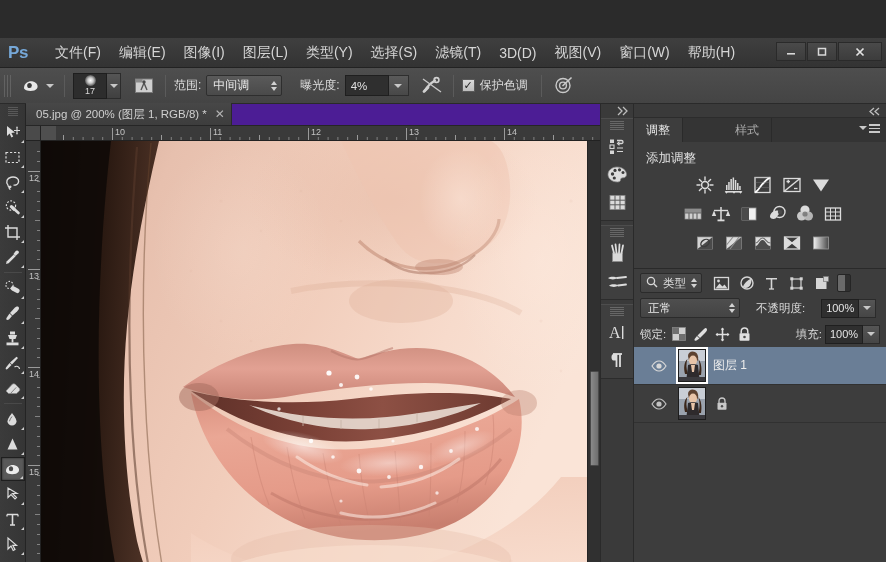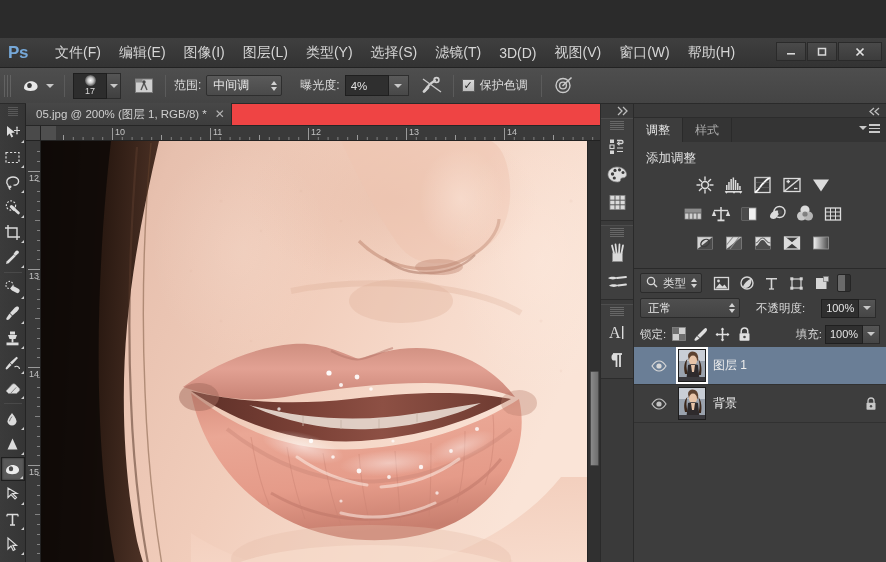--- a/index.html
+++ b/index.html
@@ -91,21 +91,21 @@
   .chk-box {
     width: 13px; height: 13px; background: linear-gradient(#d9d9d9,#bdbdbd); border: 1px solid #5a5a5a;
     display: flex; align-items: center; justify-content: center; margin-right: 5px;
   }
   .chk-mark { color: #222; font-size: 11px; line-height: 11px; }
   .opt-btn-icon { width: 26px; height: 24px; display: flex; align-items: center; justify-content: center; }
 
   
   .tabstrip {
     position: absolute; top: 66px; left: 26px; width: 574px; height: 22px;
-    background: #ef4444; border-bottom: 1px solid #262626; display: flex; align-items: flex-end;
+    background: #4c1d95; border-bottom: 1px solid #262626; display: flex; align-items: flex-end;
   }
   .doctab {
     height: 22px; background: linear-gradient(#474747,#3d3d3d); border-right: 1px solid #2a2a2a;
     display: flex; align-items: center; padding: 0 6px 0 10px; gap: 8px;
     color: #cfcfcf; font-size: 11.5px; white-space: nowrap;
   }
   .tab-close { color: #b4b4b4; font-size: 12px; line-height: 12px; }
 
   
   .toolbar {
@@ -146,21 +146,21 @@
   .dock-head { height: 14px; display:flex; align-items:center; justify-content:flex-end; padding-right:3px; }
   .dock-group { background: #3f3f3f; border-top: 1px solid #4d4d4d; border-bottom: 1px solid #2c2c2c; padding-bottom: 3px; margin-bottom: 4px;}
   .dock-grip { height: 9px; margin: 2px auto 3px; width: 14px;
     background: repeating-linear-gradient(#787878 0 1px, transparent 1px 2px); opacity: .7; }
   .dock-icon { width: 30px; height: 26px; margin: 0 auto 2px; display: flex; align-items: center; justify-content: center; }
 
   
   .right-panels { position: absolute; top: 66px; left: 634px; width: 252px; height: 496px; background: #353535; }
   .panel-topbar { height: 14px; background: #3a3a3a; display: flex; align-items: center; justify-content: flex-end; padding-right: 6px; border-bottom: 1px solid #2c2c2c;}
   .panel { background: #3d3d3d; border-bottom: 1px solid #2a2a2a; }
-  .panel-tabs { height: 24px; background: #343434; display: flex; align-items: flex-end; position: relative; }
+  .panel-tabs { height: 24px; background: #343434; display: flex; align-items: flex-end; position: relative; gap: 40px; }
   .ptab {
     height: 24px; padding: 0 12px; display: flex; align-items: center;
     color: #a8a8a8; font-size: 12px; background: #343434; border-right: 1px solid #2a2a2a;
   }
   .ptab.active { background: #3d3d3d; color: #e6e6e6; }
   .panel-menu-btn { position: absolute; right: 6px; top: 6px; display: flex; align-items: center; gap: 2px; }
   .hamb { display: flex; flex-direction: column; gap: 2px; }
   .hamb span { display: block; width: 11px; height: 1.5px; background: #c9c9c9; }
   .panel-body { background: #3d3d3d; padding: 6px 0; }
   .adj-title { color: #e2e2e2; font-size: 12.5px; padding: 2px 0 8px 12px; }
@@ -1110,21 +1110,20 @@
                 <path d="M9 6 C9 2 13 0.5 16 2 C19 3.5 20 8 18.5 11 L10 11 Z" fill="#5d4231"></path>
                 <ellipse cx="14" cy="10.5" rx="4" ry="5" fill="#e8c4a8"></ellipse>
                 <path d="M8.5 9 C7 13 7 19 9 24 L6 24 C4.5 18 5 12 8.5 9 Z" fill="#3b2619"></path>
                 <path d="M19 9 C21 13 21 19 19.5 25 L22 25 C23 19 22.5 12 19 9 Z" fill="#3b2619"></path>
                 <path d="M9 15 C11 14 17 14 19 15 L21 33 L7 33 Z" fill="#2e2a2c"></path>
                 <path d="M12 15 L16 15 L15 22 L13 22 Z" fill="#e8c4a8"></path>
                 <rect y="27" width="28" height="6" fill="#3b3a3e"></rect>
               </svg>
             </div>
           </div>
-          <div class="layer-name">背景</div>
           <div class="layer-lock">
             <svg width="12" height="14" viewBox="0 0 12 14">
               <path d="M3 6 L3 4 C3 2.2 4.3 1 6 1 C7.7 1 9 2.2 9 4 L9 6" fill="none" stroke="#c8c8c8" stroke-width="1.3"></path>
               <rect x="1.5" y="5.8" width="9" height="7" fill="#c8c8c8" rx="0.8"></rect>
               <circle cx="6" cy="9.3" r="1.2" fill="#4a4a4a"></circle>
             </svg>
           </div>
         </div>
 
       </div>

